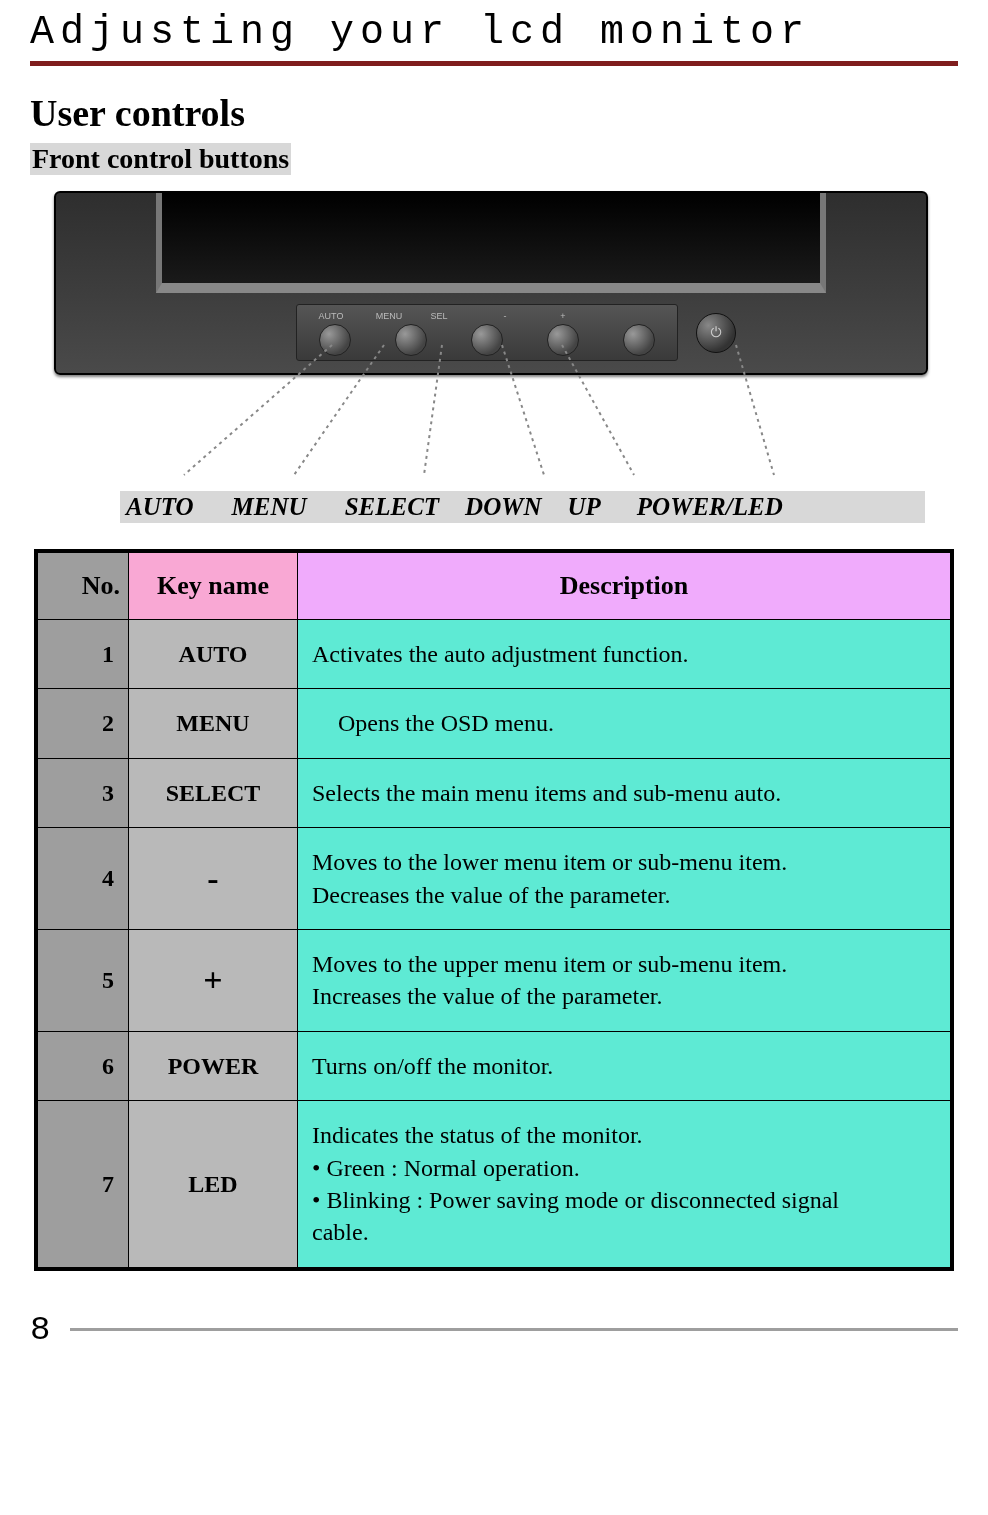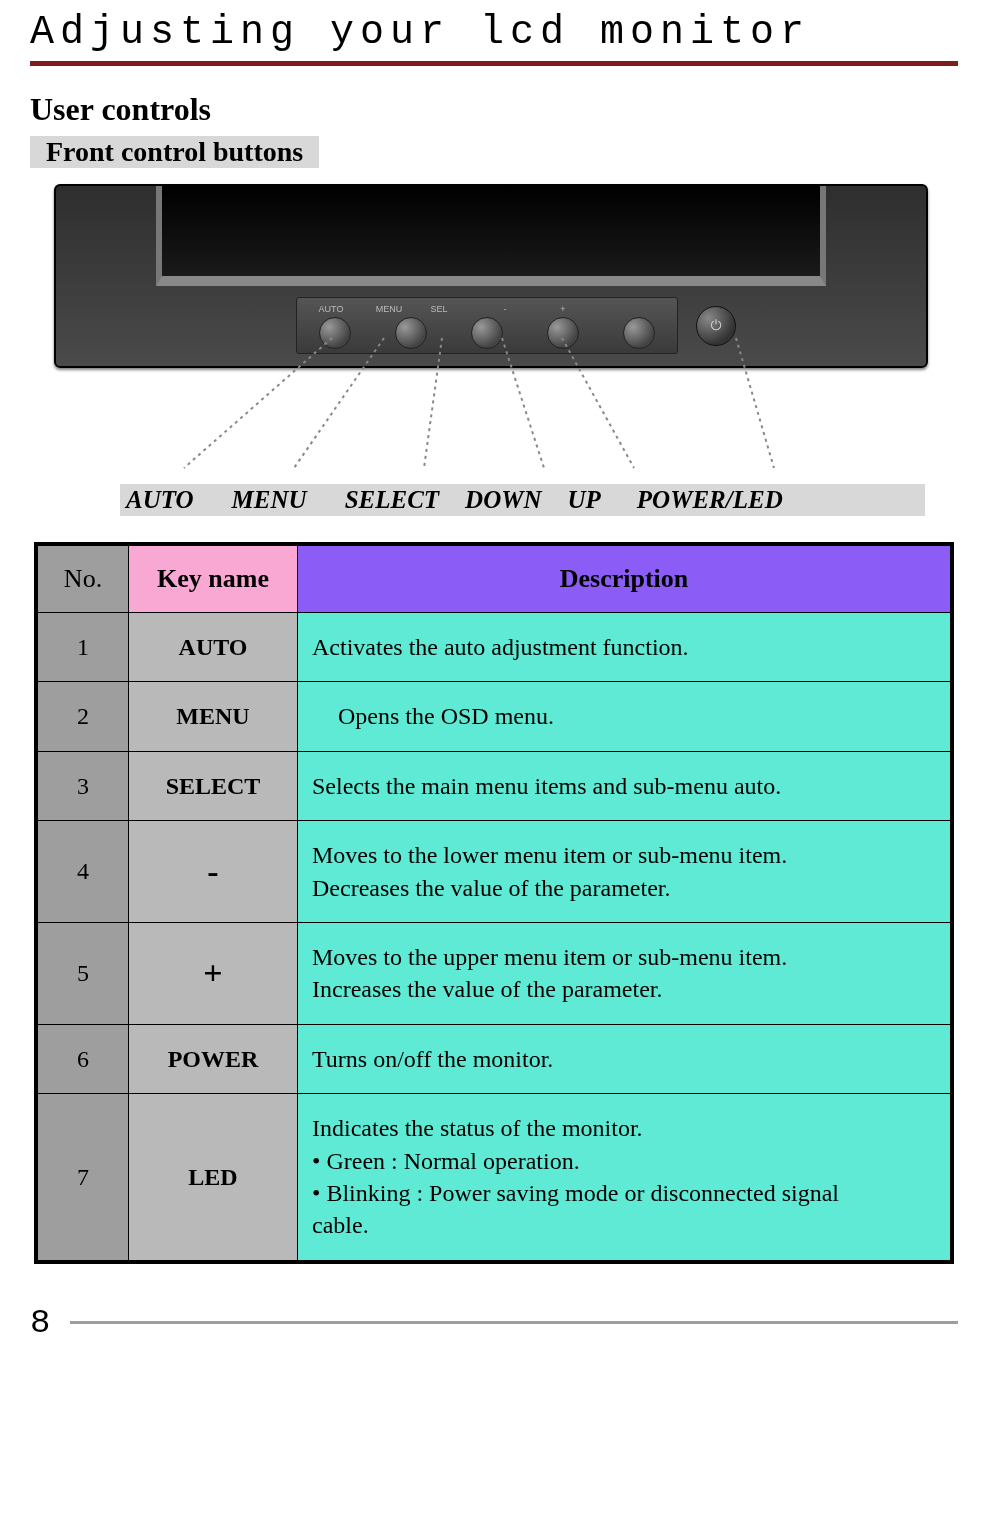--- a/index.html
+++ b/index.html
@@ -20,31 +20,31 @@
   }
   .page-title {
     font-family: "Courier New", monospace;
     font-size: 40px;
     letter-spacing: 6px;
     font-weight: normal;
     margin: 0;
     padding: 0;
   }
   .section-heading {
-    font-size: 32px;
+    font-size: 38px;
     font-weight: bold;
     margin: 0 0 8px 0;
   }
   .sub-heading {
     font-size: 28px;
     font-weight: bold;
     background: #d8d8d8;
     display: inline-block;
     margin: 0 0 16px 0;
-    padding: 0 16px;
+    padding: 0 2px;
   }
 
   
   .monitor-outer {
     position: relative;
     width: 880px;
     margin: 0 auto 6px auto;
   }
   .monitor-body {
     background: linear-gradient(#2e2e2e, #4a4a4a);
@@ -144,31 +144,31 @@
 
   
   table.controls {
     border-collapse: collapse;
     width: 920px;
     margin: 0 auto;
     border: 4px solid #000;
     font-size: 24px;
   }
   table.controls th {
-    background: #8b5cf6;
+    background: #f0abfc;
     font-weight: bold;
     font-size: 26px;
     padding: 18px 8px;
     border: 1px solid #000;
   }
   table.controls th.no, table.controls td.no {
     background: #9e9e9e;
     width: 62px;
-    text-align: center;
-    font-weight: normal;
+    text-align: right;
+    font-weight: bold;
   }
   table.controls th.no { background:#9e9e9e; }
   table.controls td.key {
     background: #b9b9b9;
     width: 140px;
     text-align: center;
     font-weight: bold;
   }
   table.controls th.key { background:#f9a8d4; width:140px;}
   table.controls td.key.sym { font-size: 34px; line-height: 1; }

